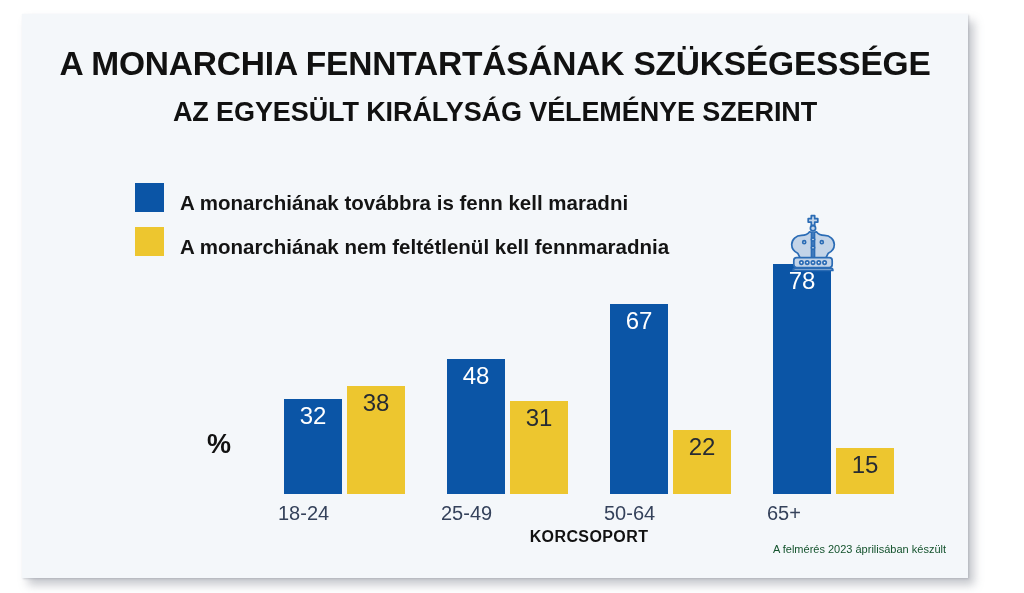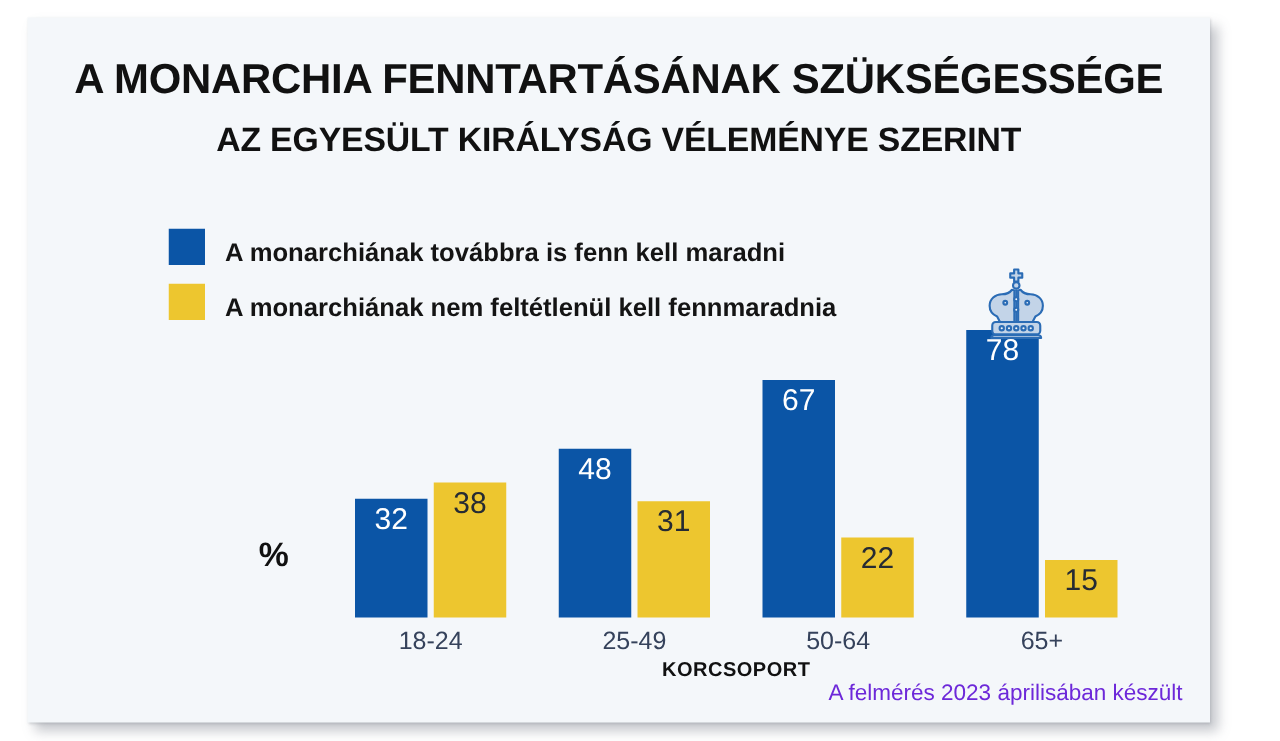--- a/index.html
+++ b/index.html
@@ -117,21 +117,21 @@
     line-height: 1;
   }
   .bar.blue   .bar-value { color: #ffffff; }
   .bar.yellow .bar-value { color: #262b33; }
 
   .cat-label {
     position: absolute;
     bottom: -31px;
     left: -6px;
     width: 133px;
-    text-align: center;
+    text-align: left;
     font-size: 20px;
     color: #35425b;
     white-space: nowrap;
   }
 
   
   #crown {
     position: absolute;
     left: 762px;
     top: 198px;
@@ -164,22 +164,22 @@
     color: #111111;
   }
   #axis-title-inner { display: inline-block; transform: translateX(94px); }
 
   
   #footnote {
     position: absolute;
     right: 22px;
     top: 527px;
     text-align: right;
-    font-size: 18px;
-    color: #6d28d9;
+    font-size: 11px;
+    color: #14532d;
     line-height: 1.55;
   }
 </style>
 </head>
 <body>
 
 <div id="stage">
 
   <div id="card">
 

